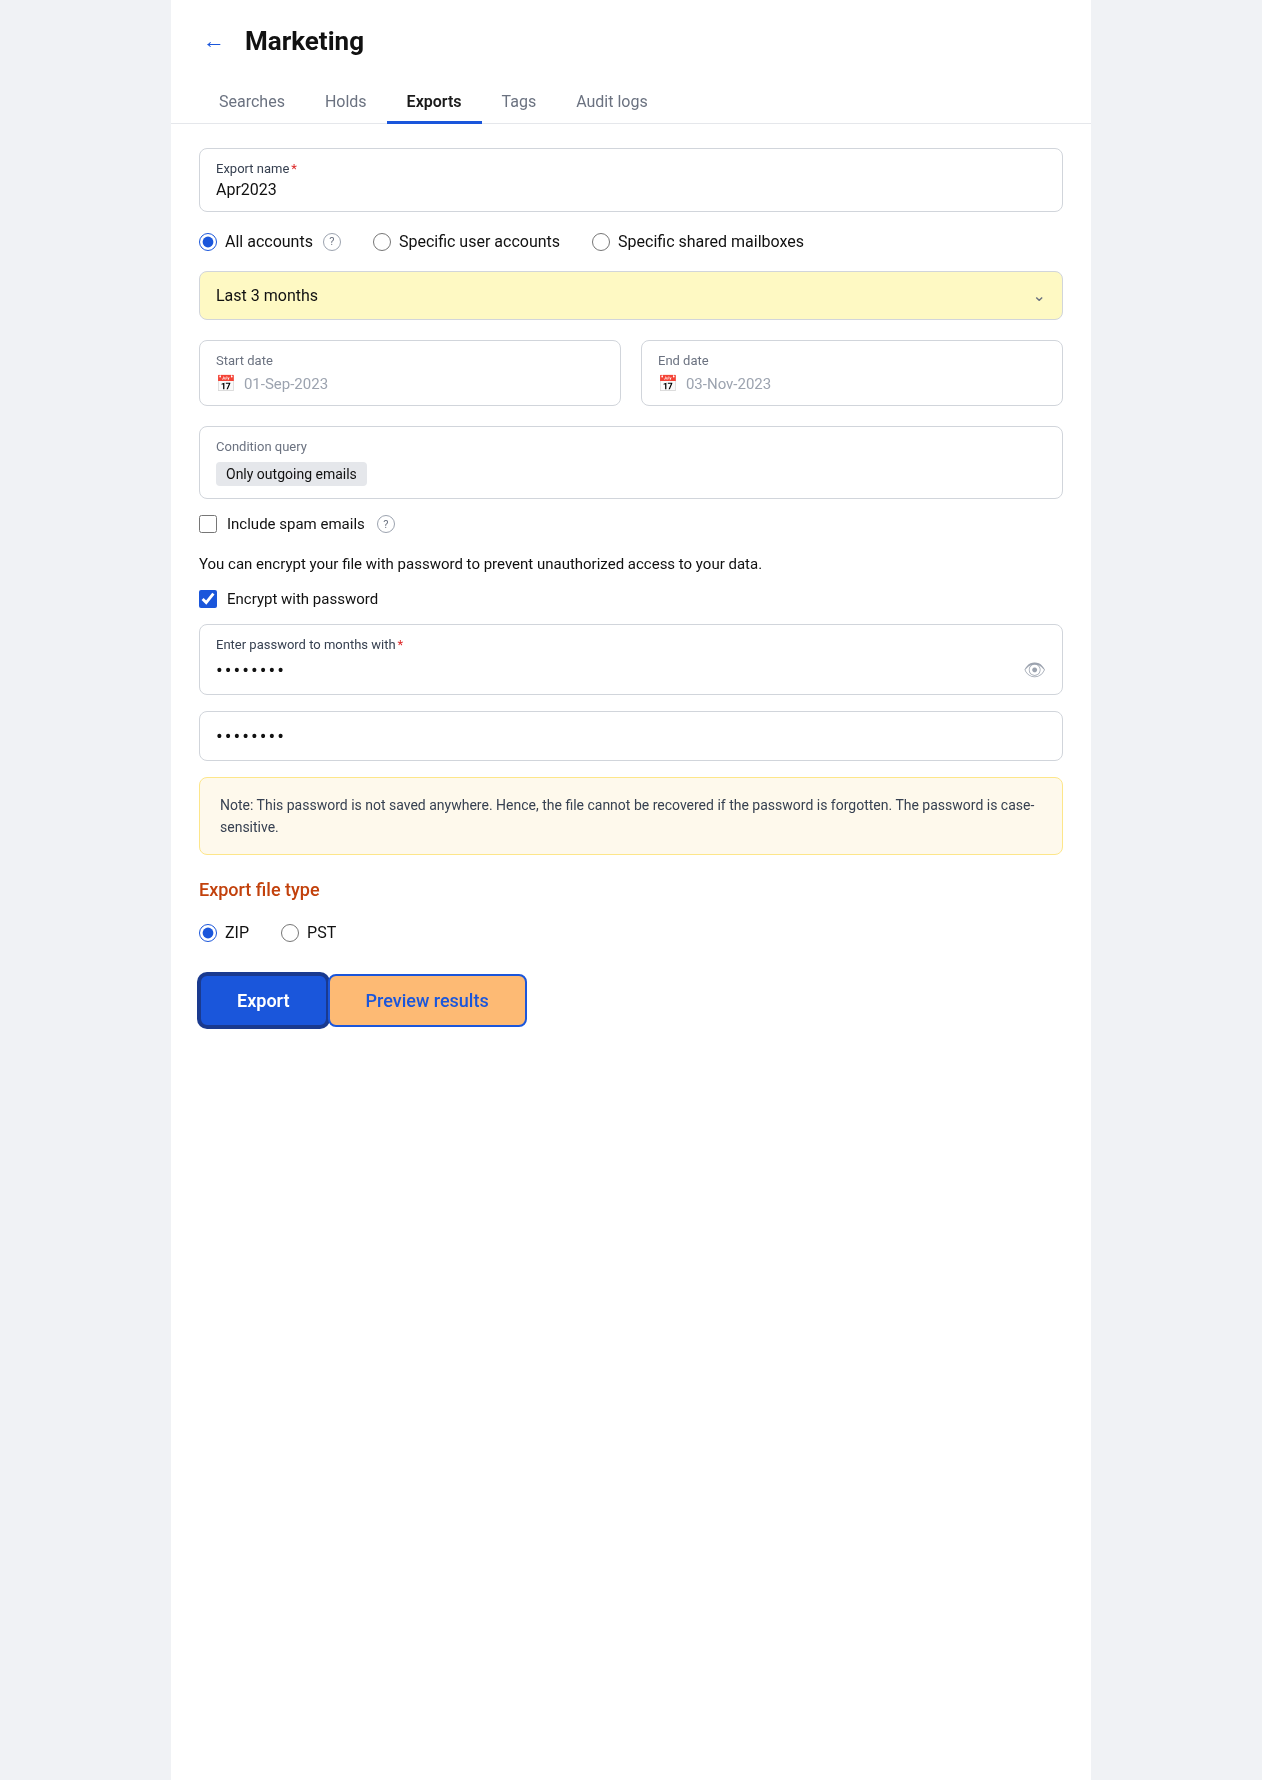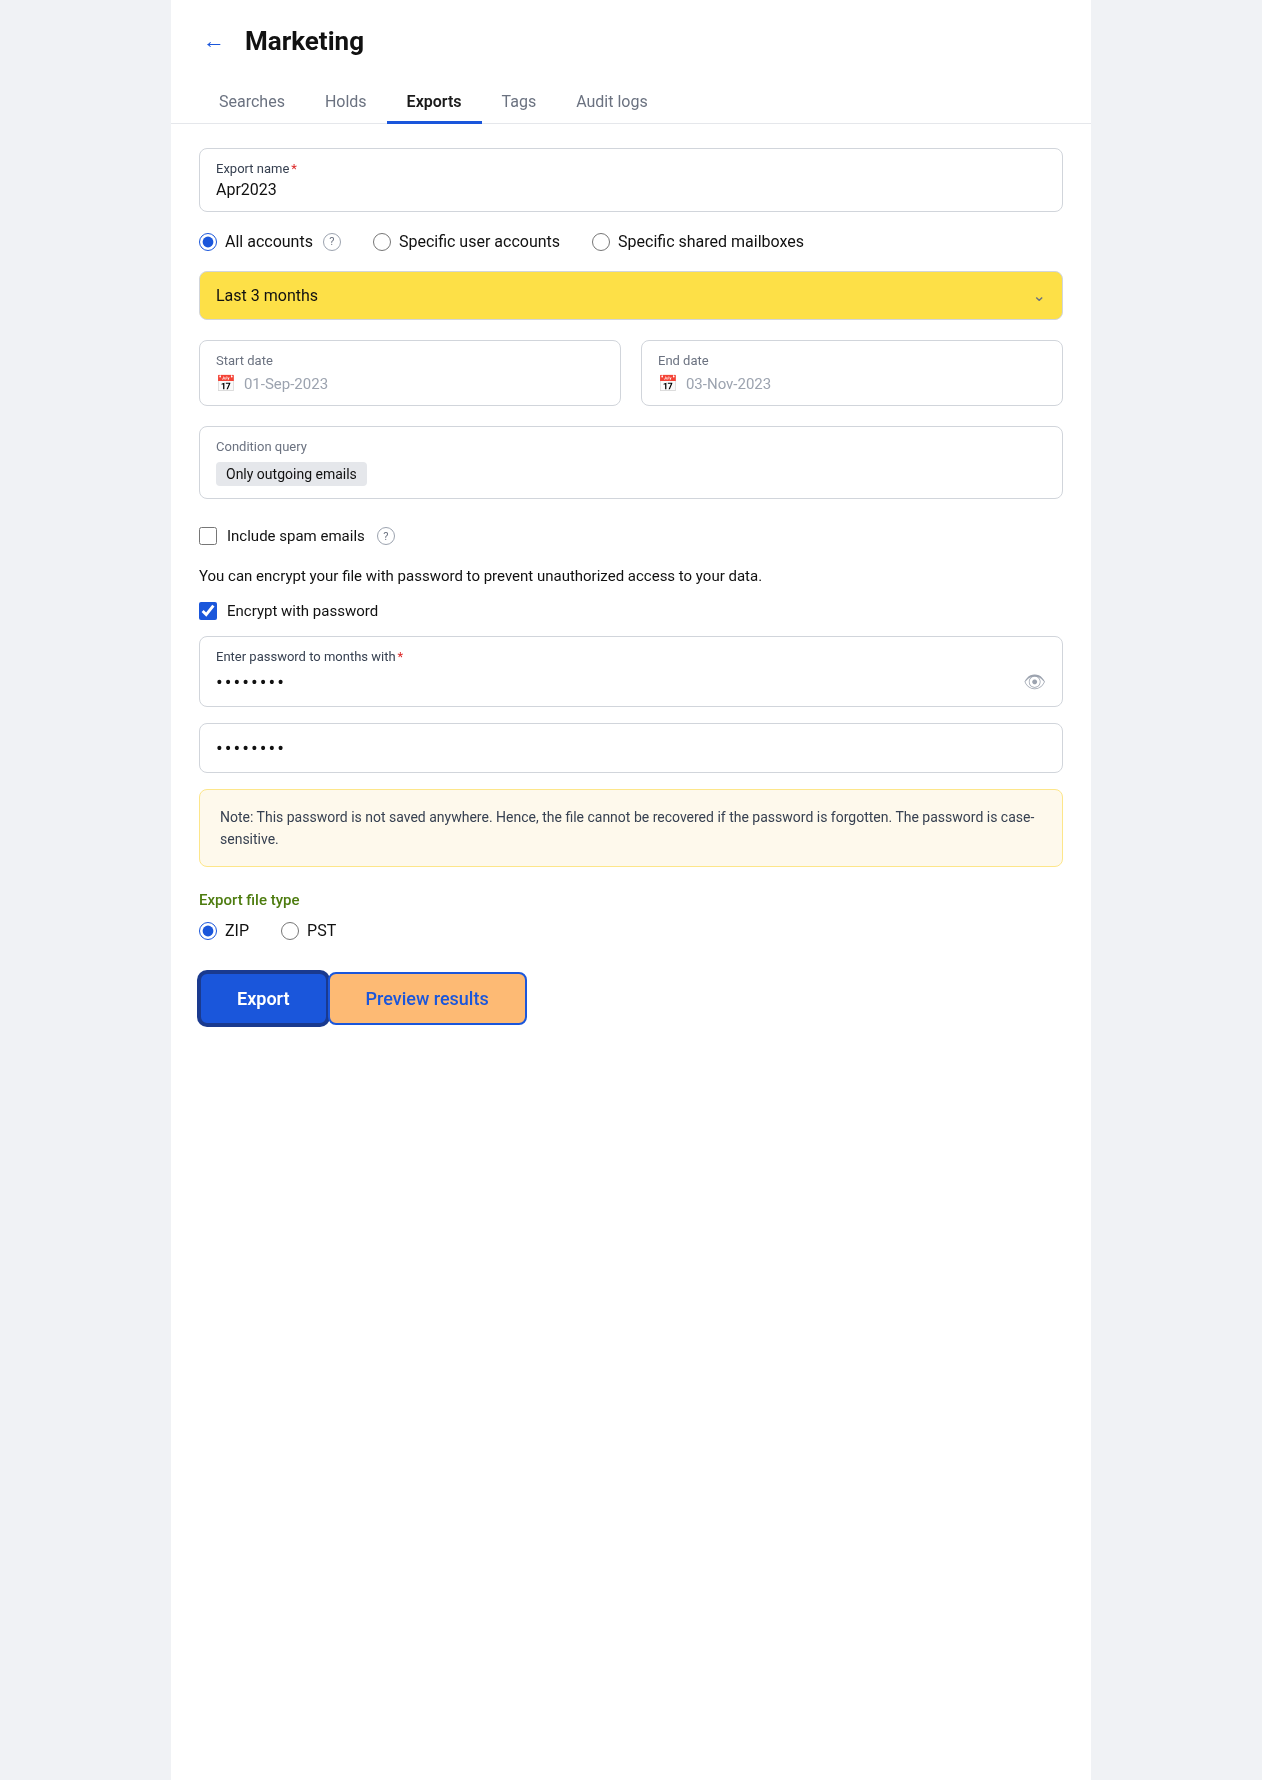--- a/index.html
+++ b/index.html
@@ -123,21 +123,21 @@
       border: 1.5px solid #9ca3af;
       font-size: 11px;
       color: #6b7280;
       cursor: pointer;
       margin-left: 2px;
     }
     .select-box {
       border: 1.5px solid #d1d5db;
       border-radius: 8px;
       padding: 14px 16px;
-      background: #fde047;
+      background: #fef9c3;
       display: flex;
       justify-content: space-between;
       align-items: center;
       cursor: pointer;
       font-size: 16px;
       color: #111;
       margin-bottom: 20px;
     }
     .chevron-icon {
       font-size: 16px;
@@ -172,21 +172,21 @@
     }
     .date-value {
       font-size: 15px;
       color: #9ca3af;
     }
     .condition-box {
       border: 1.5px solid #d1d5db;
       border-radius: 8px;
       padding: 12px 16px;
       background: #fff;
-      margin-bottom: 28px;
+      margin-bottom: 16px;
     }
     .condition-label {
       font-size: 13px;
       color: #6b7280;
       margin-bottom: 8px;
     }
     .condition-tag {
       display: inline-block;
       background: #e5e7eb;
       border-radius: 4px;
@@ -260,23 +260,23 @@
       background: #fef9ec;
       border: 1px solid #fde68a;
       border-radius: 8px;
       padding: 16px 20px;
       margin-bottom: 24px;
       font-size: 14px;
       color: #374151;
       line-height: 1.6;
     }
     .export-type-label {
-      font-size: 15px;
-      color: #4d7c0f;
-      margin-bottom: 12px;
+      font-size: 18px;
+      color: #c2410c;
+      margin-bottom: 23px;
       font-weight: 500;
     }
     .file-type-row {
       display: flex;
       gap: 32px;
       align-items: center;
       margin-bottom: 32px;
     }
     .file-type-item {
       display: flex;

